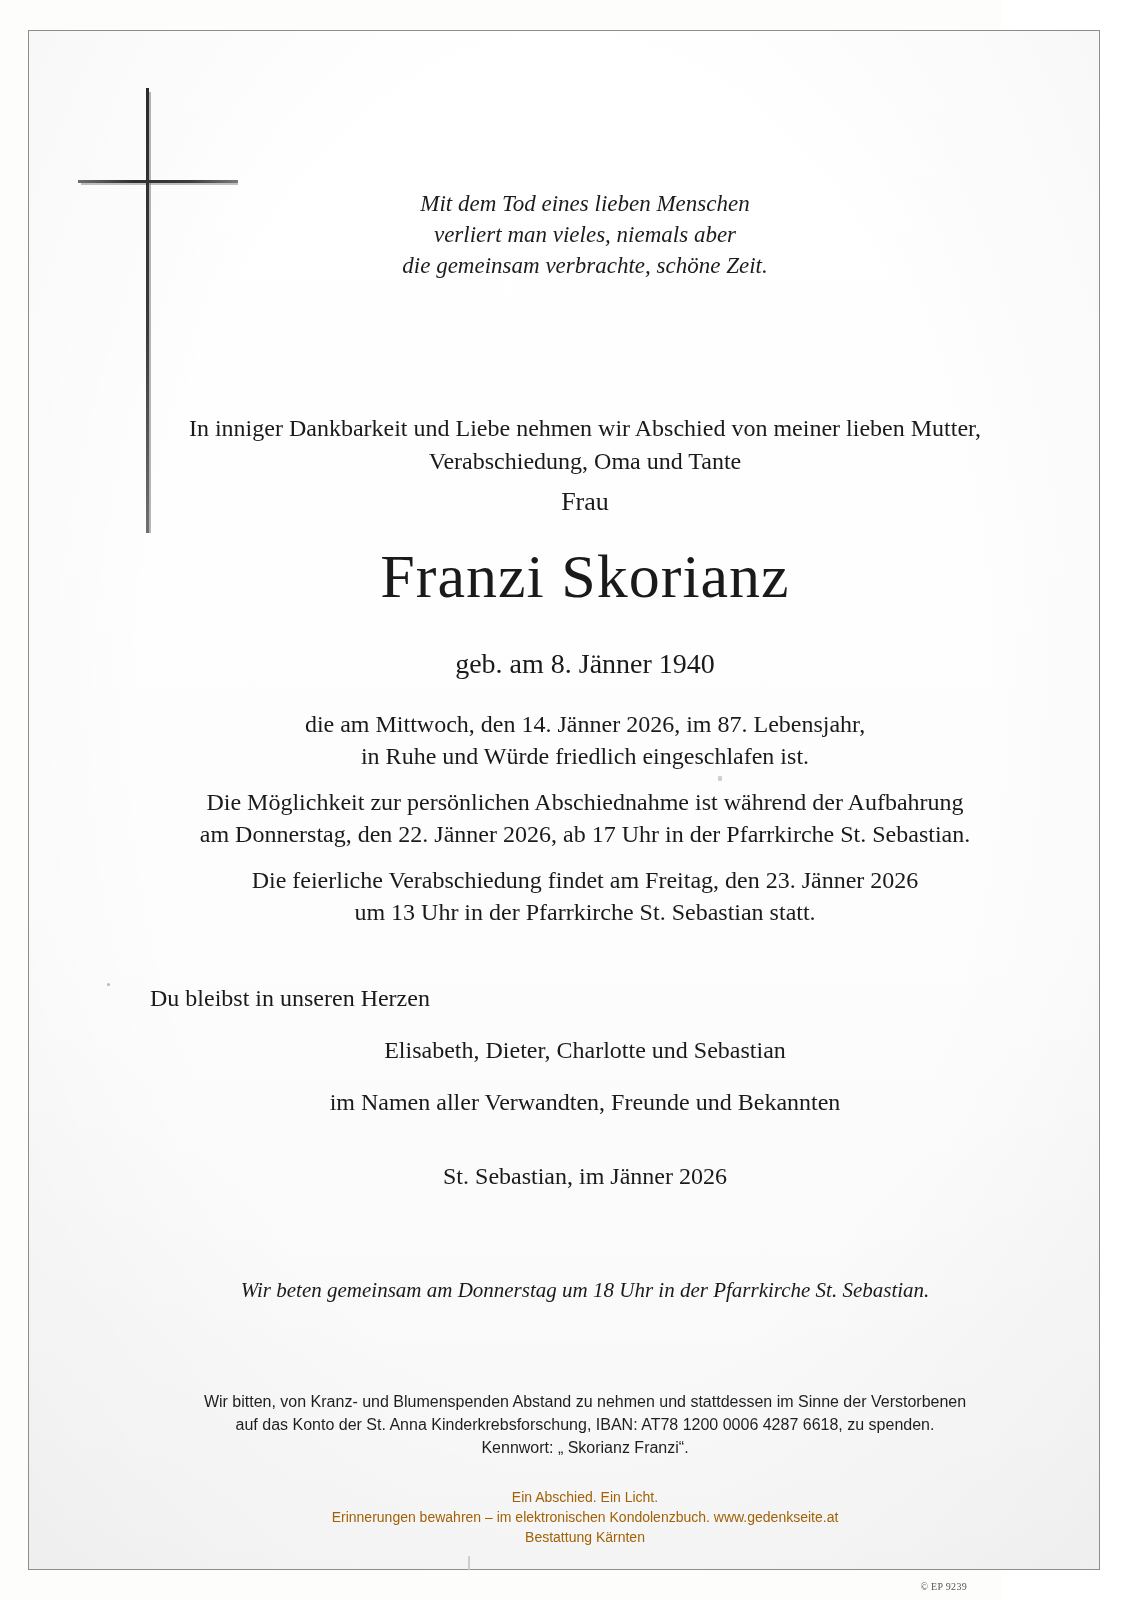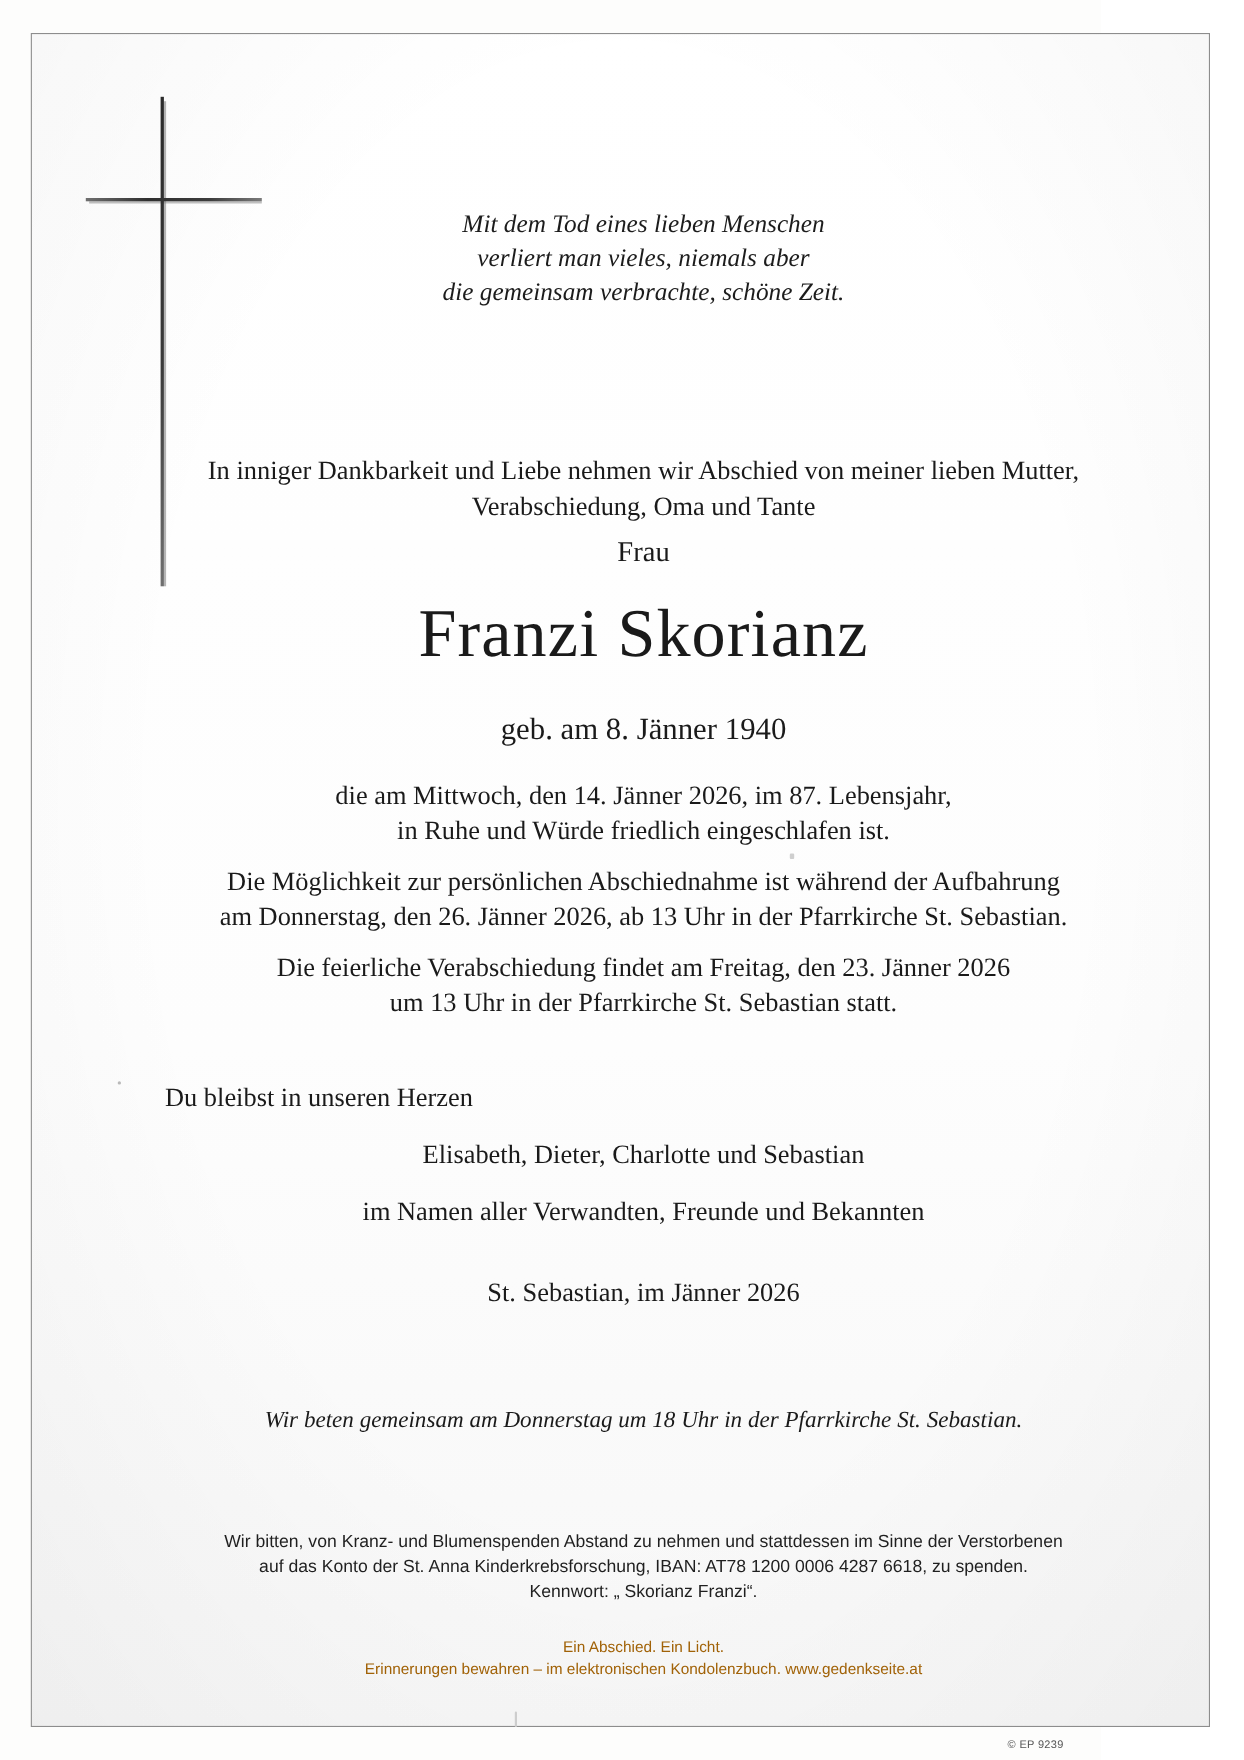--- a/index.html
+++ b/index.html
@@ -235,21 +235,21 @@
     font-family: "Liberation Sans", sans-serif;
     font-size: 14px;
     line-height: 20px;
     color: #a16207;
   }
 
   .copyright {
     position: absolute;
     right: 34px;
     bottom: 8px;
-    font-family: Liberation Sans, sans-serif;
+    font-family: Liberation Serif, serif;
     font-size: 10px;
     color: #555;
     letter-spacing: 0.3px;
   }
 
   
   .speck {
     position: absolute;
     background: #b9b9b9;
     border-radius: 50%;
@@ -290,21 +290,21 @@
 
   <div class="birth">geb. am 8. Jänner 1940</div>
 
   <div class="death">
     <div>die am Mittwoch, den 14. Jänner 2026, im 87. Lebensjahr,</div>
     <div>in Ruhe und Würde friedlich eingeschlafen ist.</div>
   </div>
 
   <div class="viewing">
     <div>Die Möglichkeit zur persönlichen Abschiednahme ist während der Aufbahrung</div>
-    <div>am Donnerstag, den 26. Jänner 2026, ab 13 Uhr in der Pfarrkirche St. Sebastian.</div>
+    <div>am Donnerstag, den 22. Jänner 2026, ab 17 Uhr in der Pfarrkirche St. Sebastian.</div>
   </div>
 
   <div class="ceremony">
     <div>Die feierliche Verabschiedung findet am Freitag, den 23. Jänner 2026</div>
     <div>um 13 Uhr in der Pfarrkirche St. Sebastian statt.</div>
   </div>
 
   <div class="remember">Du bleibst in unseren Herzen</div>
   <div class="survivors">Elisabeth, Dieter, Charlotte und Sebastian</div>
   <div class="onbehalf">im Namen aller Verwandten, Freunde und Bekannten</div>
@@ -315,20 +315,21 @@
 
   <div class="donation">
     <div>Wir bitten, von Kranz- und Blumenspenden Abstand zu nehmen und stattdessen im Sinne der Verstorbenen</div>
     <div>auf das Konto der St. Anna Kinderkrebsforschung, IBAN: AT78 1200 0006 4287 6618, zu spenden.</div>
     <div>Kennwort: „ Skorianz Franzi“.</div>
   </div>
 
   <div class="footer">
     <div>Ein Abschied. Ein Licht.</div>
     <div>Erinnerungen bewahren – im elektronischen Kondolenzbuch. www.gedenkseite.at</div>
+    <div>Bestattung Kärnten</div>
   </div>
 
   <div class="copyright">© EP 9239</div>
 
   <div class="speck s1"></div>
   <div class="speck s2"></div>
   <div class="speck s3"></div>
 </div>
 
 </body></html>

